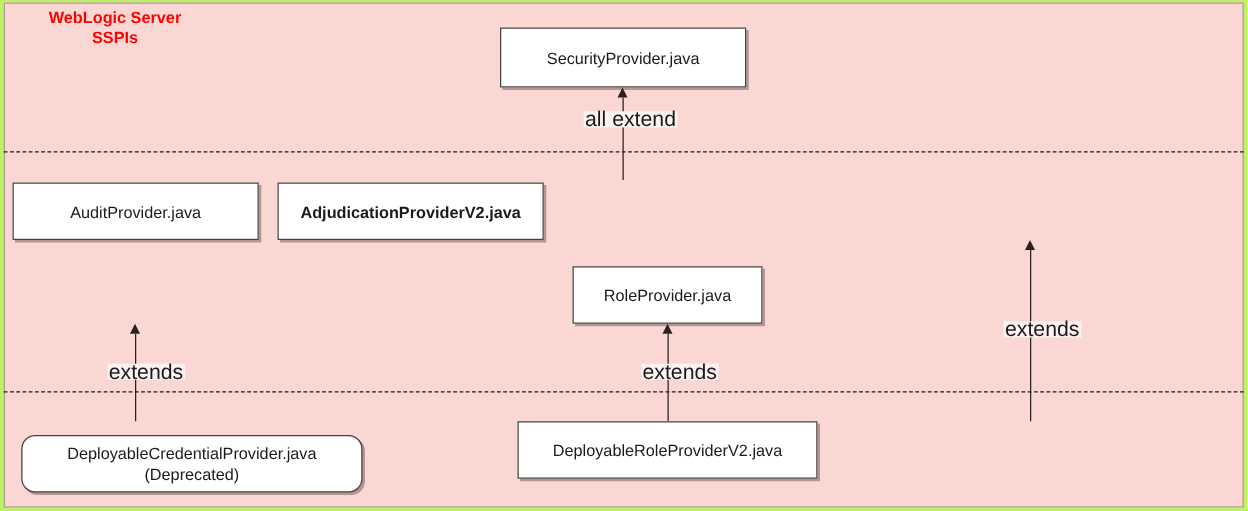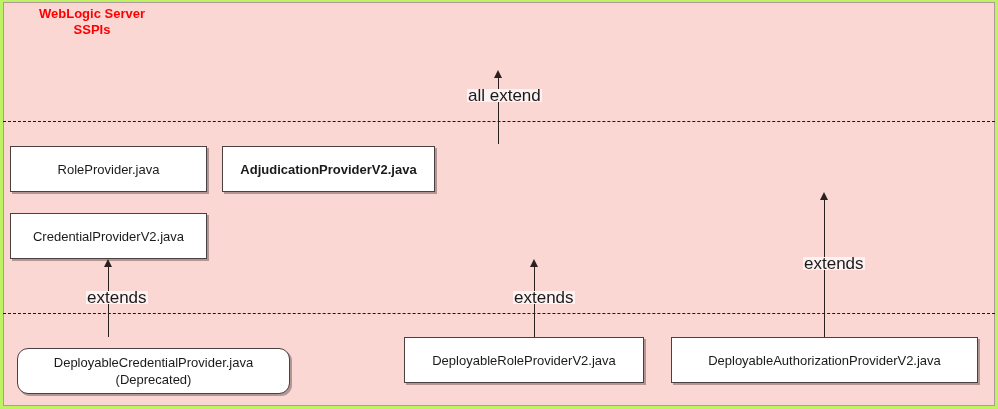--- a/index.html
+++ b/index.html
@@ -105,58 +105,58 @@
 <div id="diagram-root">
 
   <div class="ssp-region"></div>
 
   <div class="region-title">WebLogic Server
 SSPIs</div>
 
   <div class="separator" style="left:3px; top:121px; width:992px;"></div>
   <div class="separator" style="left:3px; top:313px; width:992px;"></div>
 
+  <div class="node" style="left:400px; top:22px; width:197px; height:48px;">
+    <span class="node-label">SecurityProvider.java</span>
+  </div>
 
   <div class="connector" style="left:498px; top:78px; height:66px;"></div>
   <div class="arrowhead" style="left:494px; top:70px;"></div>
   <div class="edge-label" style="left:467px; top:89px;">all extend</div>
 
   <div class="node" style="left:10px; top:146px; width:197px; height:46px;">
-    <span class="node-label">RoleProvider.java</span>
+    <span class="node-label">AuditProvider.java</span>
   </div>
 
   <div class="node" style="left:222px; top:146px; width:213px; height:46px;font-weight:bold;">
     <span class="node-label">AdjudicationProviderV2.java</span>
   </div>
 
 
 
-  <div class="node" style="left:10px; top:213px; width:197px; height:46px;">
-    <span class="node-label">CredentialProviderV2.java</span>
+
+  <div class="node" style="left:458px; top:213px; width:152px; height:46px;">
+    <span class="node-label">RoleProvider.java</span>
   </div>
-
 
   <div class="connector" style="left:108px; top:267px; height:70px;"></div>
   <div class="arrowhead" style="left:104px; top:259px;"></div>
   <div class="edge-label" style="left:86px; top:291px;">extends</div>
 
   <div class="connector" style="left:534px; top:267px; height:70px;"></div>
   <div class="arrowhead" style="left:530px; top:259px;"></div>
   <div class="edge-label" style="left:513px; top:291px;">extends</div>
 
   <div class="connector" style="left:824px; top:200px; height:137px;"></div>
   <div class="arrowhead" style="left:820px; top:192px;"></div>
   <div class="edge-label" style="left:803px; top:257px;">extends</div>
 
   <div class="node" style="left:17px; top:348px; width:273px; height:46px;border-radius:11px;">
     <span class="node-label">DeployableCredentialProvider.java
 (Deprecated)</span>
   </div>
 
-  <div class="node" style="left:404px; top:337px; width:240px; height:46px;">
+  <div class="node" style="left:414px; top:337px; width:240px; height:46px;">
     <span class="node-label">DeployableRoleProviderV2.java</span>
   </div>
 
-  <div class="node" style="left:671px; top:337px; width:307px; height:46px;">
-    <span class="node-label">DeployableAuthorizationProviderV2.java</span>
-  </div>
 
 </div>
 
 </body></html>

